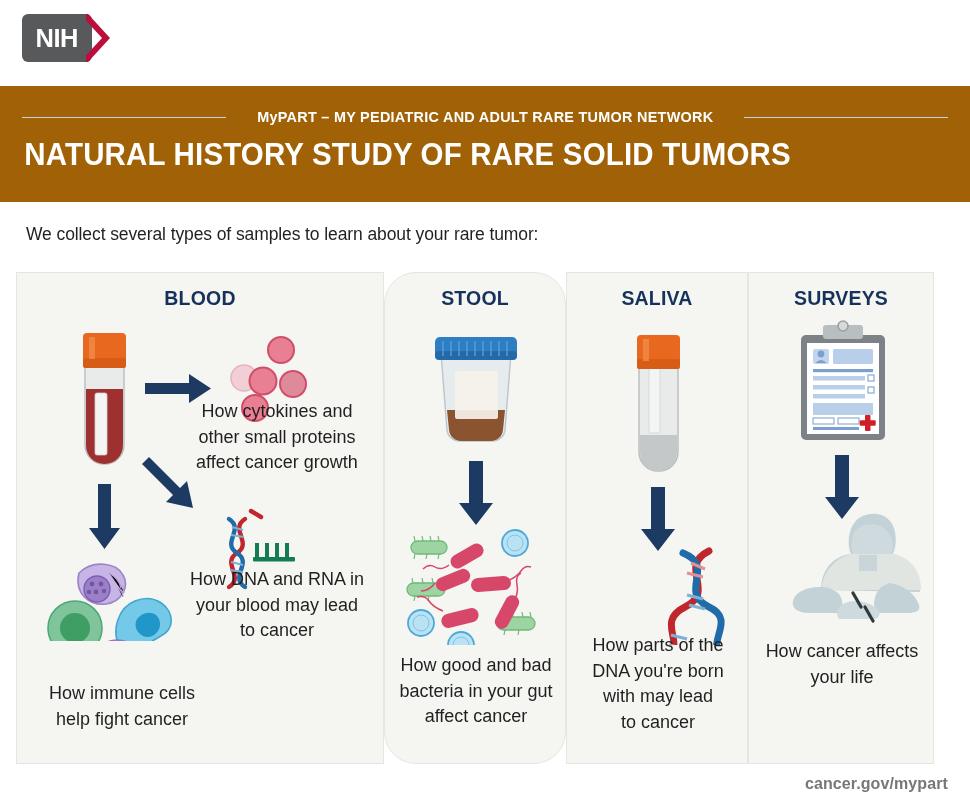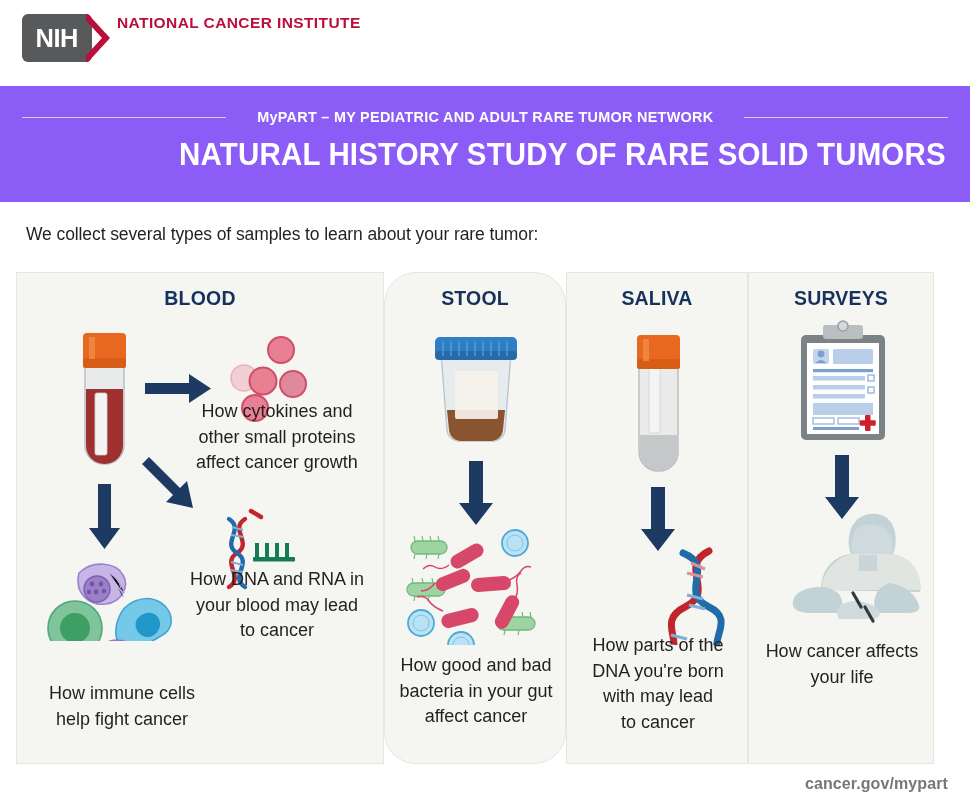--- a/index.html
+++ b/index.html
@@ -32,21 +32,21 @@
     font-family:"Liberation Sans", sans-serif;
   }
   .nci-line2 {
     color:#4d4d4f; font-weight:bold; font-size:22px; letter-spacing:-0.1px;
     margin-top:2px; font-family:"Liberation Sans", sans-serif;
   }
 
   
   .banner {
     position:absolute; left:0; top:86px; width:970px; height:116px;
-    background:#8b5cf6; color:#fff; text-align:right;
+    background:#a16207; color:#fff; text-align:left;
   }
   .banner-sub-row {
     display:flex; align-items:center; justify-content:center;
     gap:14px; margin-top:22px; padding:0 22px;
   }
   .rule { height:1px; background:#c9d2de; flex:1 1 auto; max-width:205px; }
   .banner-sub {
     font-size:15.5px; font-weight:bold; letter-spacing:0.3px;
     white-space:nowrap; transform:scaleX(0.93); transform-origin:center;
   }
@@ -96,21 +96,20 @@
     <div class="nih-logo">
       <div class="nih-block">
         <span class="nih-text">NIH</span>
       </div>
       <svg class="nih-chev" viewBox="0 0 32 48">
         <path d="M0 0 L8 0 L30 24 L8 48 L0 48 L22 24 Z" fill="#bb0e3d"></path>
         <path d="M0 0 L6 0 L6 48 L0 48 Z" fill="#58595b"></path>
       </svg>
     </div>
     <div class="nci-text">
-      <div class="nci-line1">NATIONAL CANCER INSTITUTE</div>
     </div>
   </div>
 
   <div class="banner">
     <div class="banner-sub-row">
       <div class="rule"></div>
       <div class="banner-sub">MyPART – MY PEDIATRIC AND ADULT RARE TUMOR NETWORK</div>
       <div class="rule"></div>
     </div>
     <div class="banner-title">NATURAL HISTORY STUDY OF RARE SOLID TUMORS</div>

